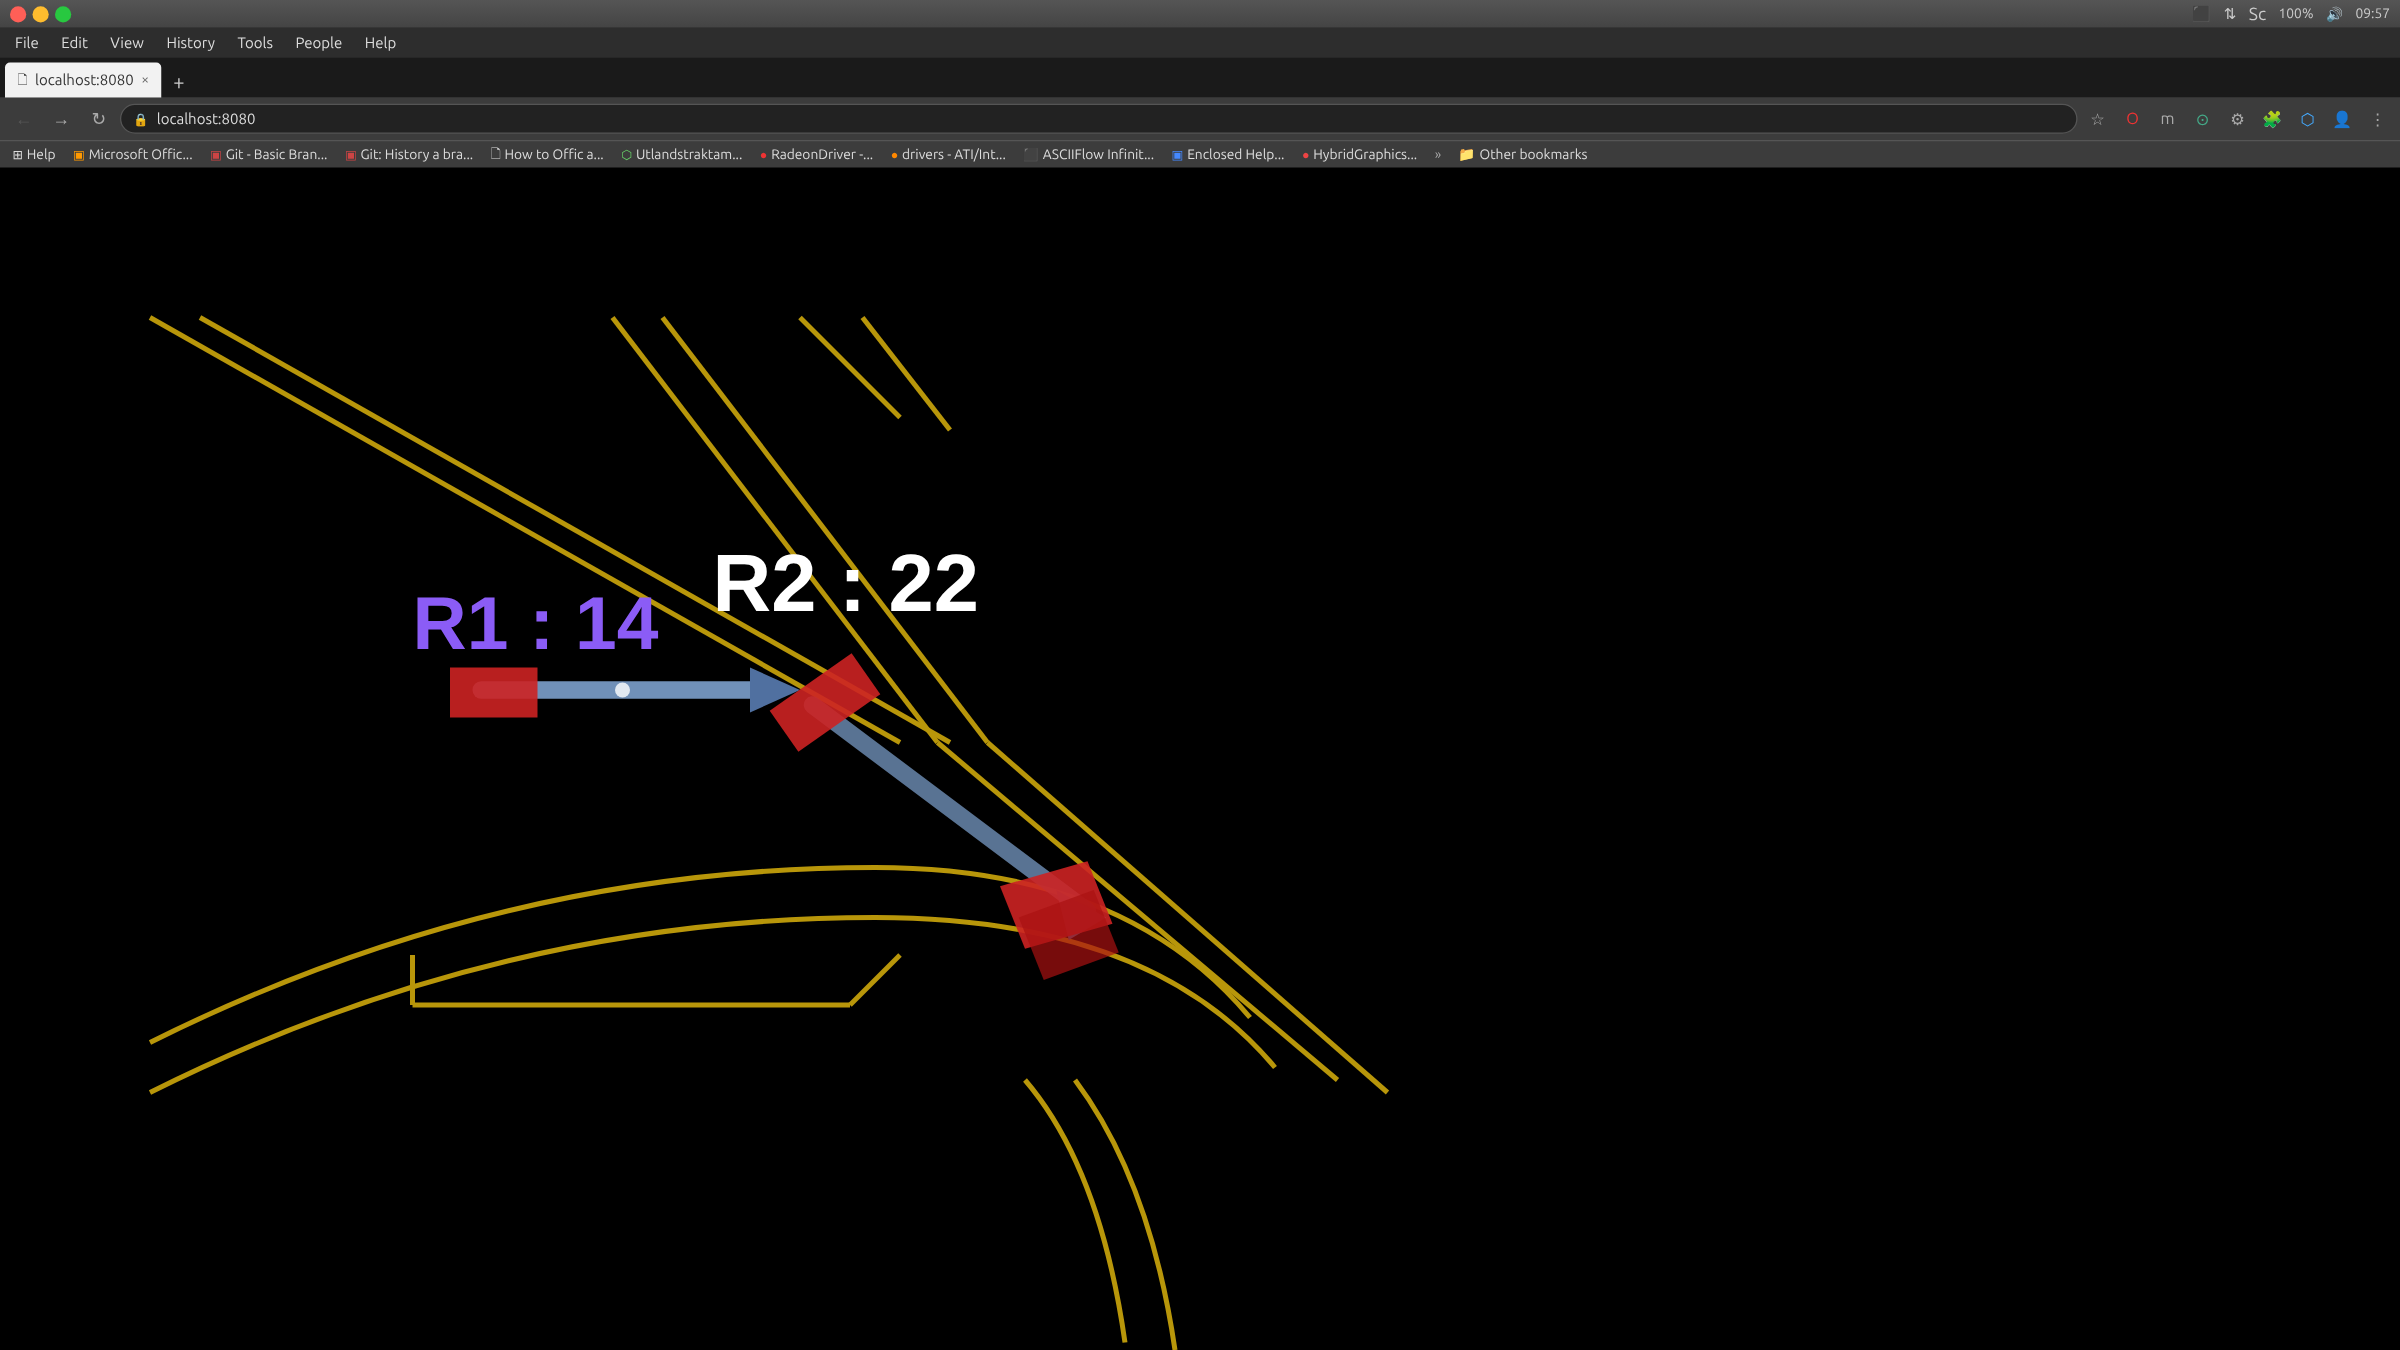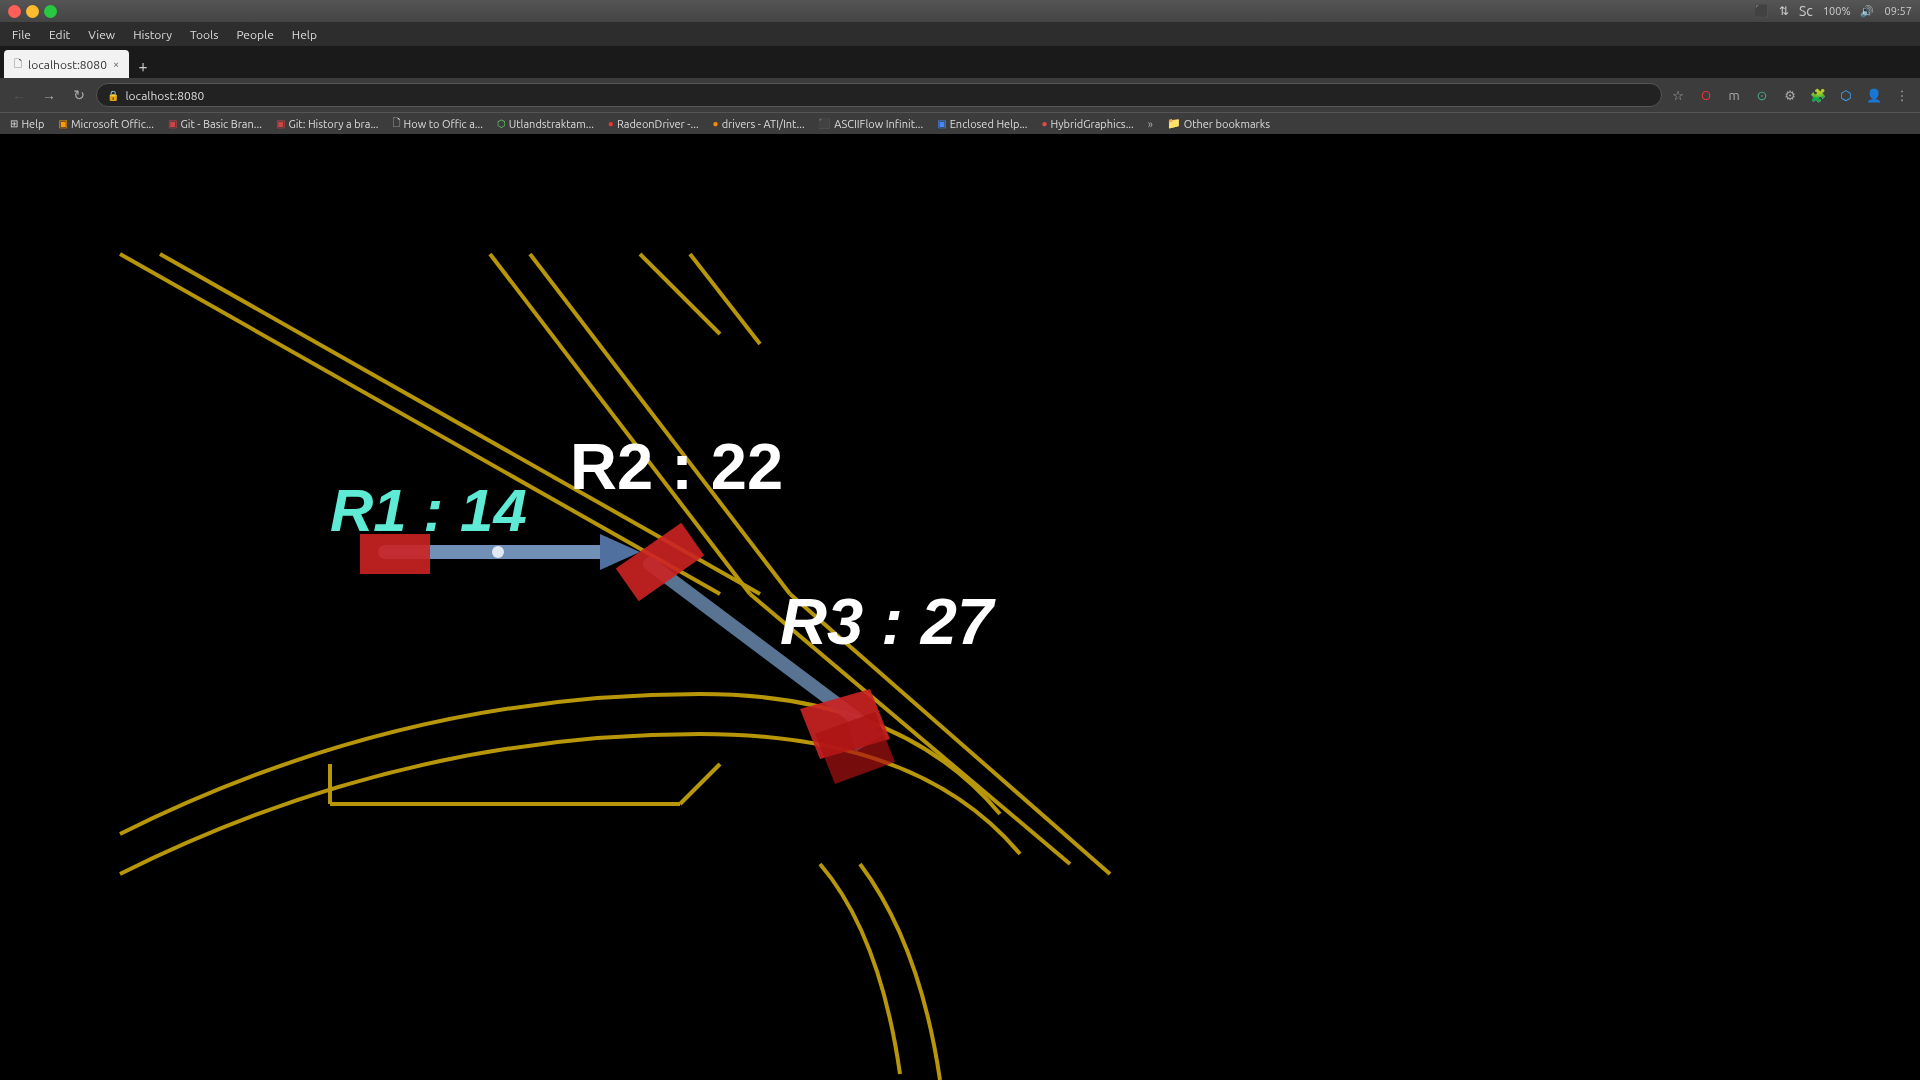--- a/index.html
+++ b/index.html
@@ -155,24 +155,23 @@
     svg.visualization {
       position: absolute;
       top: 0; left: 0;
       width: 100%;
       height: 100%;
     }
 
     .label-r1 {
       position: absolute;
       left: 330px;
-      top: 342px;
-      color: #5eead4;
+      top: 330px;
+      color: #8b5cf6;
       font-size: 60px;
-      font-style: italic;
       font-family: Arial, sans-serif;
       font-weight: bold;
     }
     .label-r2 {
       position: absolute;
       left: 570px;
       top: 295px;
       color: white;
       font-size: 65px;
       font-family: Arial, sans-serif;
@@ -341,15 +340,14 @@
 
       <polygon points="620,408 700,408 700,448 620,448" fill="#cc2222" opacity="0.9" transform="rotate(-35, 660, 428)"></polygon>
 
       <polygon points="800,575 870,555 890,605 820,625" fill="#cc2222" opacity="0.9"></polygon>
       <polygon points="815,600 875,578 895,628 835,650" fill="#aa1111" opacity="0.7"></polygon>
 
     </svg>
 
     <div class="label-r1">R1 : 14</div>
     <div class="label-r2">R2 : 22</div>
-    <div class="label-r3">R3 : 27</div>
   </div>
 </div>
 
 </body></html>

